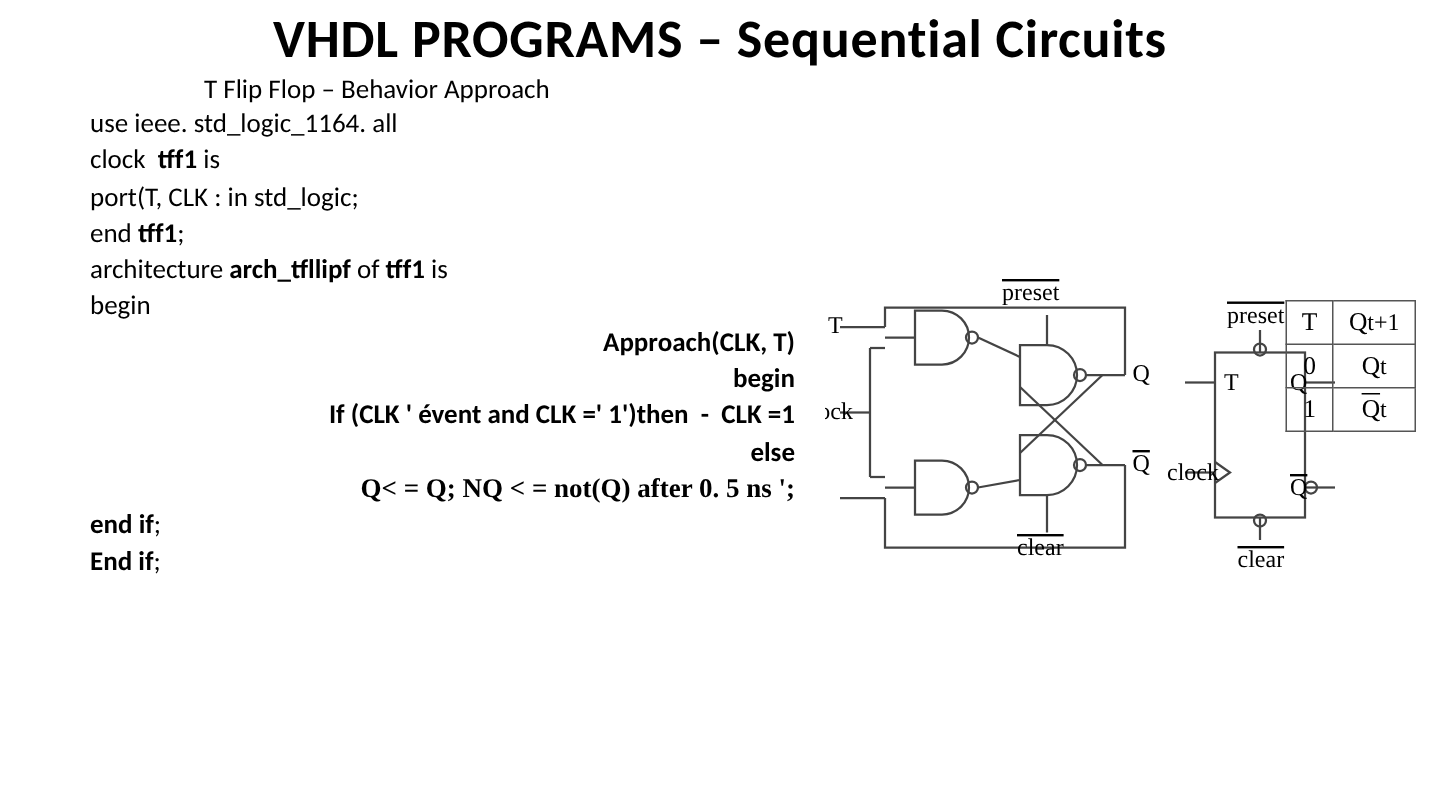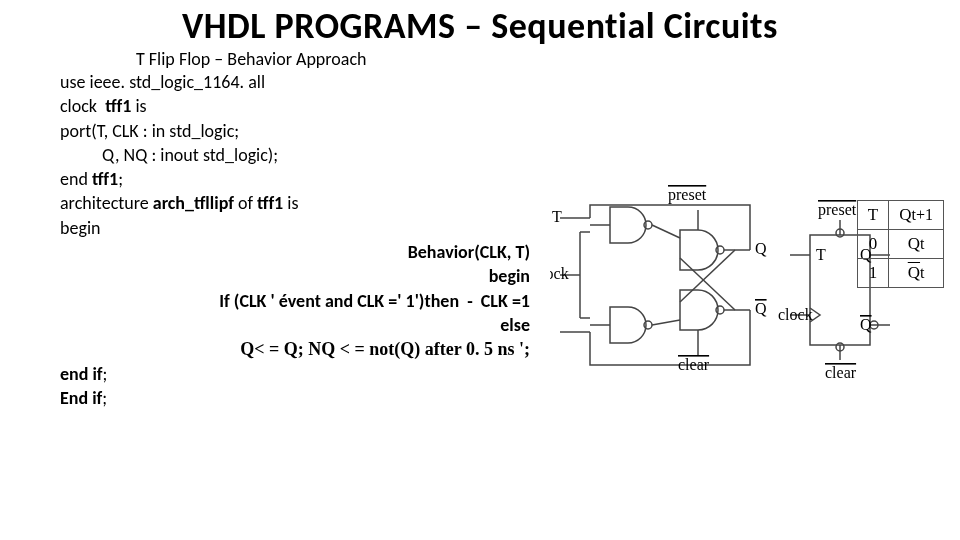--- a/index.html
+++ b/index.html
@@ -24,25 +24,24 @@
 <body>
 <div class="slide">
 
 <div class="title">VHDL PROGRAMS – Sequential  Circuits</div>
 <div class="subtitle">T Flip Flop – Behavior Approach</div>
 
 <div class="code">
   <div>use ieee. std_logic_1164. all</div>
   <div><span>clock  </span><span class="b">tff1</span><span> is</span></div>
   <div>port(T, CLK : in std_logic;</div>
-  <div class="indent1">Q, NQ : inout std_logic);</div>
   <div><span>end </span><span class="b">tff1</span><span>;</span></div>
   <div><span>architecture </span><span class="b">arch_tfllipf</span><span> of </span><span class="b">tff1</span><span> is</span></div>
   <div>begin</div>
-  <div class="b">Behavior(CLK, T)</div>
+  <div class="b">Approach(CLK, T)</div>
   <div class="b">begin</div>
   <div class="b">If (CLK ' évent and CLK =' 1')then  -  CLK =1</div>
   <div class="b">else</div>
   <div class="b indent2">Q&lt; = Q; NQ &lt; = not(Q) after 0. 5 ns ';</div>
   <div><span class="b">end if</span><span>;</span></div>
   <div><span class="b">End if</span><span>;</span></div>
 </div>
 
 <div class="diagram">
 <svg viewBox="0 0 400 260">

